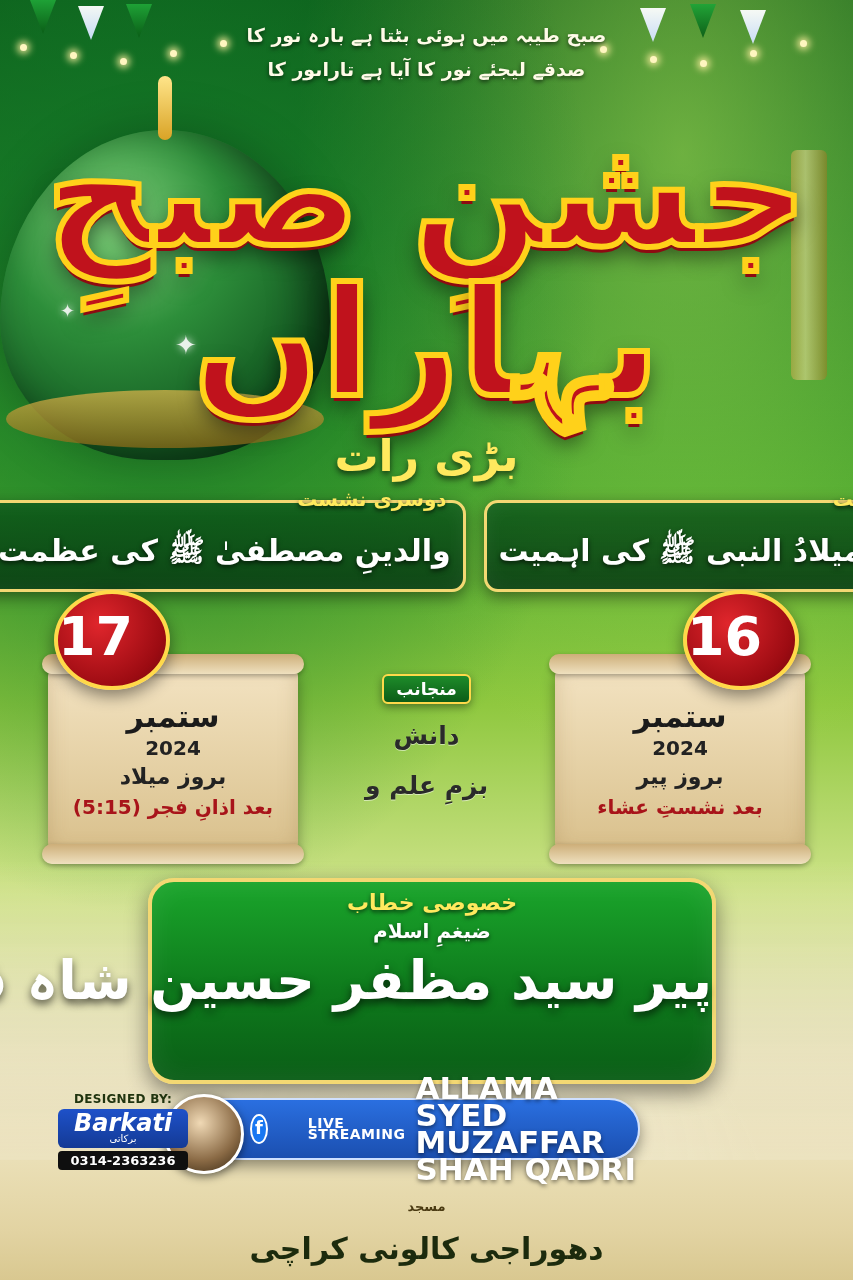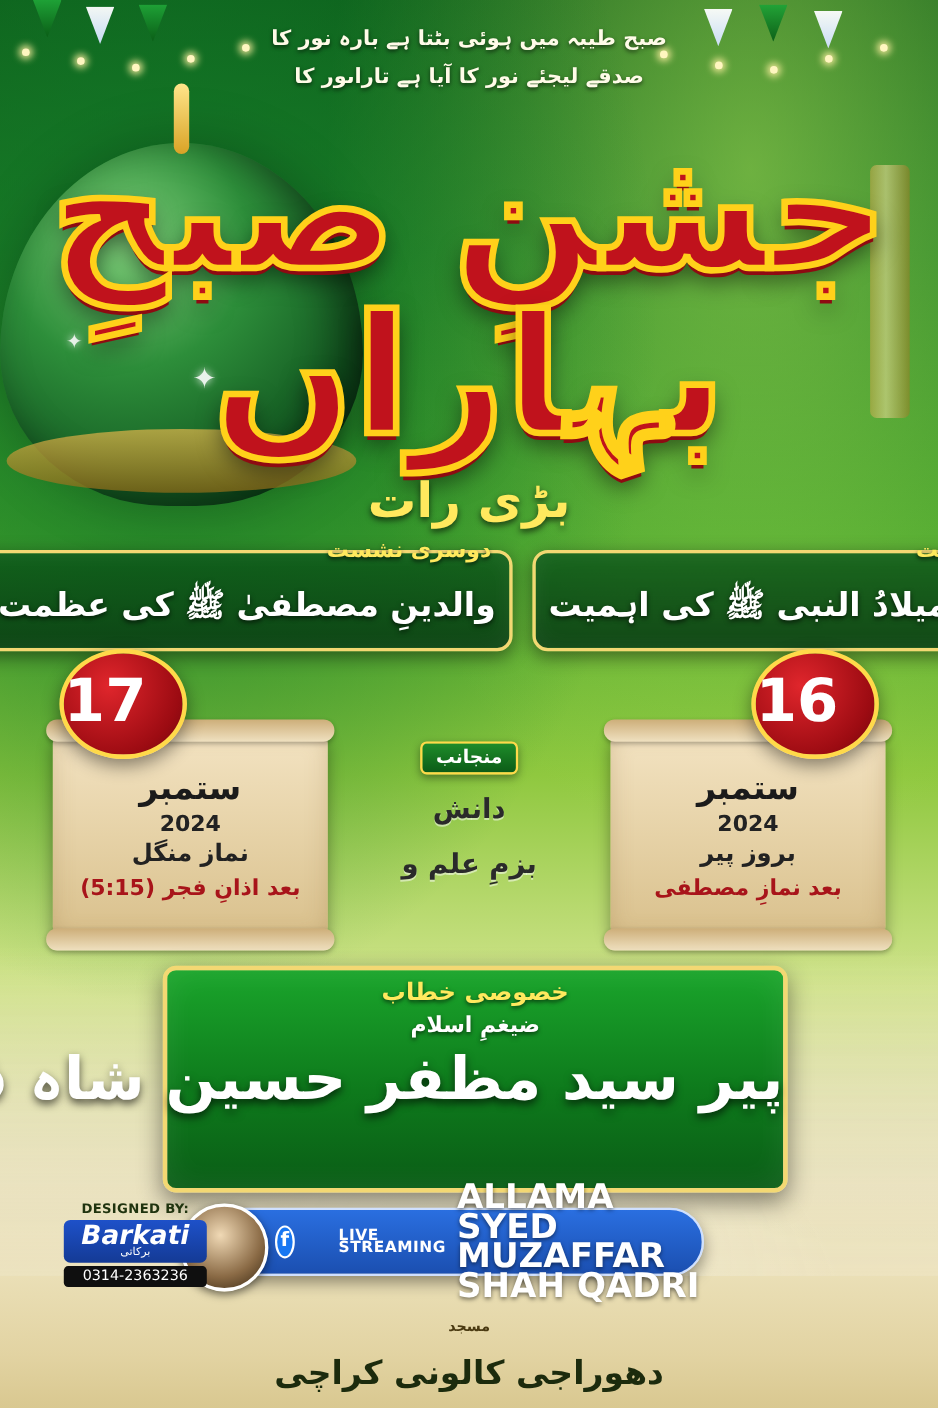--- a/index.html
+++ b/index.html
@@ -159,21 +159,21 @@
     box-shadow:0 3px 8px rgba(0,0,0,.4);
   }
   .ribbon-line{
     color:#2a2a2a;font-size:25px;font-weight:bold;margin-top:14px;line-height:36px;
     text-shadow:0 1px 0 rgba(255,255,255,.5);
   }
 
   
   .speaker-panel{
     position:absolute;top:878px;left:148px;width:560px;height:190px;
-    border:4px solid #f3d873;border-radius:12px;
+    border:4px solid #f3d873;border-radius:26px;
     background:linear-gradient(180deg,#1aa52b 0%,#0e7a1c 55%,#0a5d16 100%);
     box-shadow:0 8px 22px rgba(0,0,0,.45), inset 0 0 30px rgba(255,255,255,.08);
     direction:rtl;text-align:center;padding-top:8px;
   }
   .speaker-kicker{color:#ffe95e;font-size:22px;font-weight:bold;text-shadow:0 2px 4px rgba(0,0,0,.6);}
   .speaker-title{color:#ffffff;font-size:20px;font-weight:bold;margin-top:4px;text-shadow:0 2px 4px rgba(0,0,0,.6);}
   .speaker-name{
     color:#ffffff;font-size:54px;font-weight:bold;line-height:72px;margin-top:2px;
     text-shadow:0 4px 8px rgba(0,0,0,.65);white-space:nowrap;
   }
@@ -204,21 +204,21 @@
     position:absolute;left:42px;top:1092px;width:130px;text-align:center;padding-left:16px;
   }
   .designed-by{font-size:12px;font-weight:bold;color:#20340f;letter-spacing:.3px;}
   .designer-card{
     margin-top:3px;background:linear-gradient(180deg,#1e51c9,#143a95);
     border-radius:6px;padding:4px 2px;color:#fff;
   }
   .designer-name{font-size:24px;font-style:italic;font-weight:bold;line-height:20px;}
   .designer-sub{font-size:10px;}
   .designer-phone{
-    margin-top:3px;background:#0f0f0f;color:#fff;font-size:13px;font-weight:normal;
+    margin-top:3px;background:#0f0f0f;color:#fff;font-size:13px;font-weight:bold;
     border-radius:4px;padding:2px 0;
   }
 
   
   .footer{
     position:absolute;bottom:14px;left:0;right:0;text-align:center;direction:rtl;
   }
   .footer-logo{
     display:block;margin:0 auto 2px;width:48px;height:30px;color:#4a3a12;font-size:13px;font-weight:bold;
   }
@@ -286,32 +286,32 @@
 
   <div class="scrolls">
 
     <div class="scroll right">
       <div class="curl-t"></div>
       <div class="curl-b"></div>
       <div class="scroll-body">
         <div class="scroll-month">ستمبر</div>
         <div class="scroll-year">2024</div>
         <div class="scroll-day">بروز پیر</div>
-        <div class="scroll-time">بعد نمازِ مصطفی</div>
+        <div class="scroll-time">بعد نشستِ عشاء</div>
       </div>
     </div>
     <div class="date-badge right">16</div>
 
     <div class="scroll left">
       <div class="curl-t"></div>
       <div class="curl-b"></div>
       <div class="scroll-body">
         <div class="scroll-month">ستمبر</div>
         <div class="scroll-year">2024</div>
-        <div class="scroll-day">نماز منگل</div>
+        <div class="scroll-day">بروز میلاد</div>
         <div class="scroll-time">بعد اذانِ فجر (5:15)</div>
       </div>
     </div>
     <div class="date-badge left">17</div>
 
     <div class="center-ribbon">
       <div class="ribbon-tag">منجانب</div>
       <div class="ribbon-line">دانش</div>
       <div class="ribbon-line">بزمِ علم و</div>
     </div>

